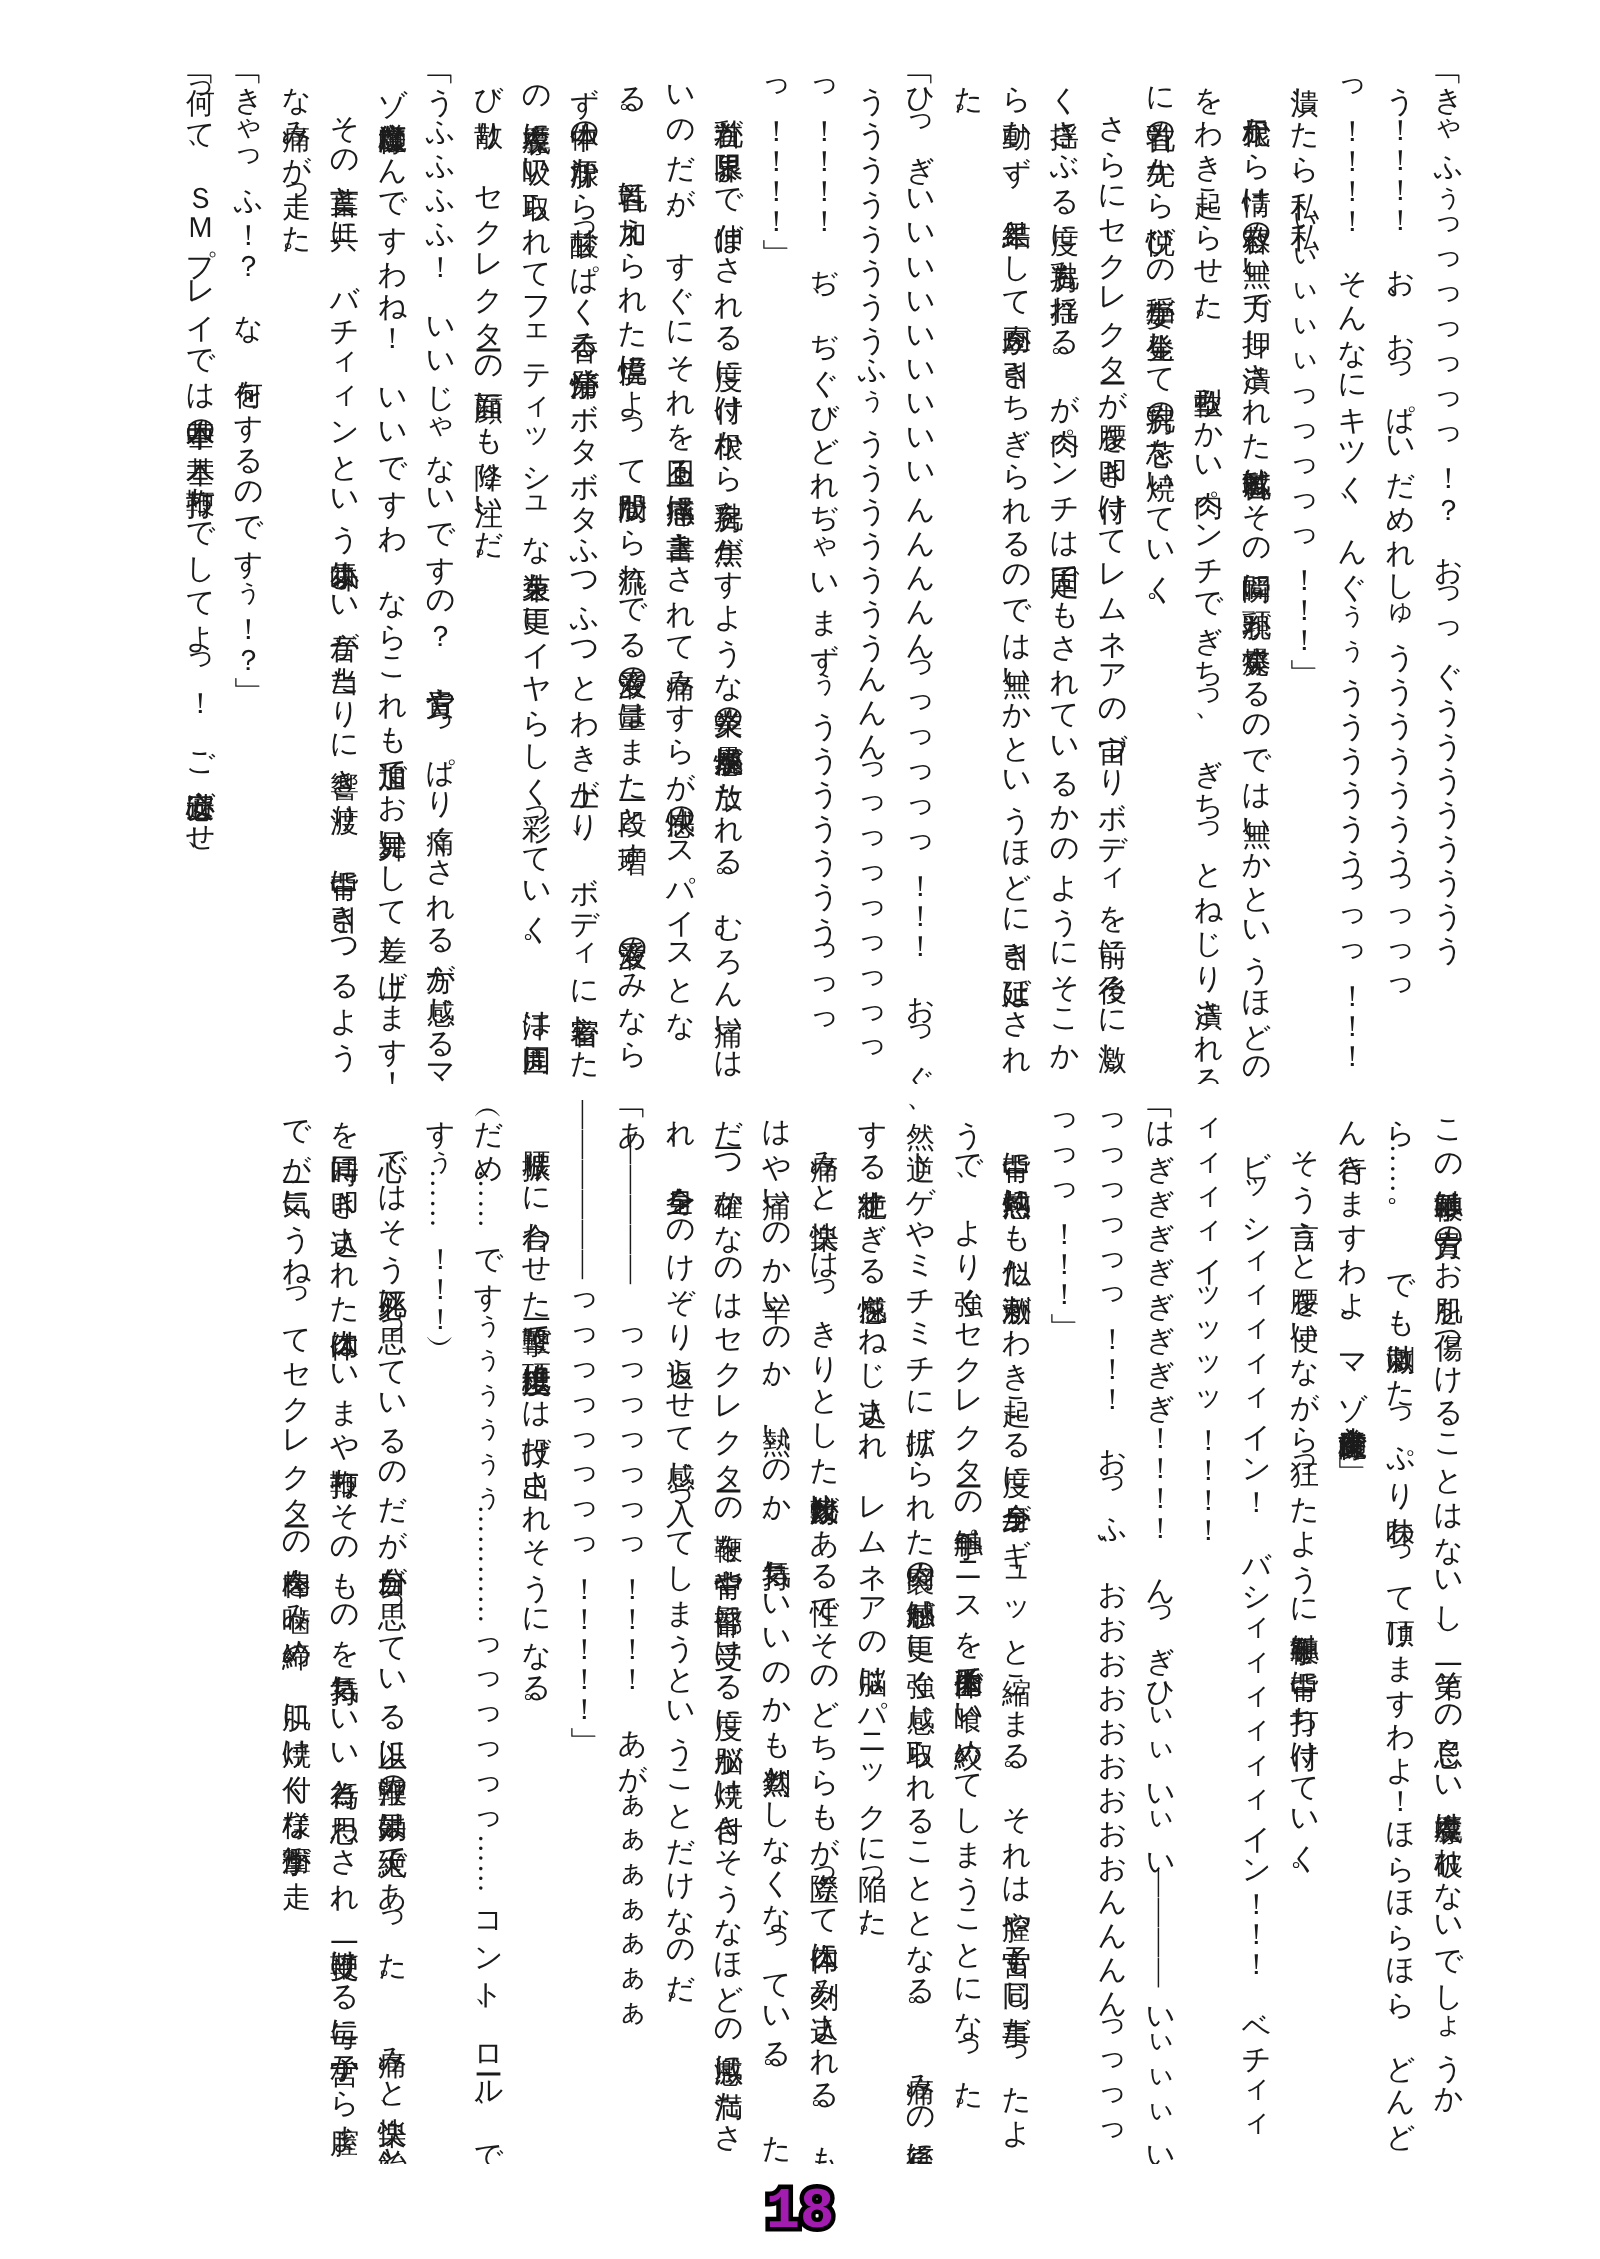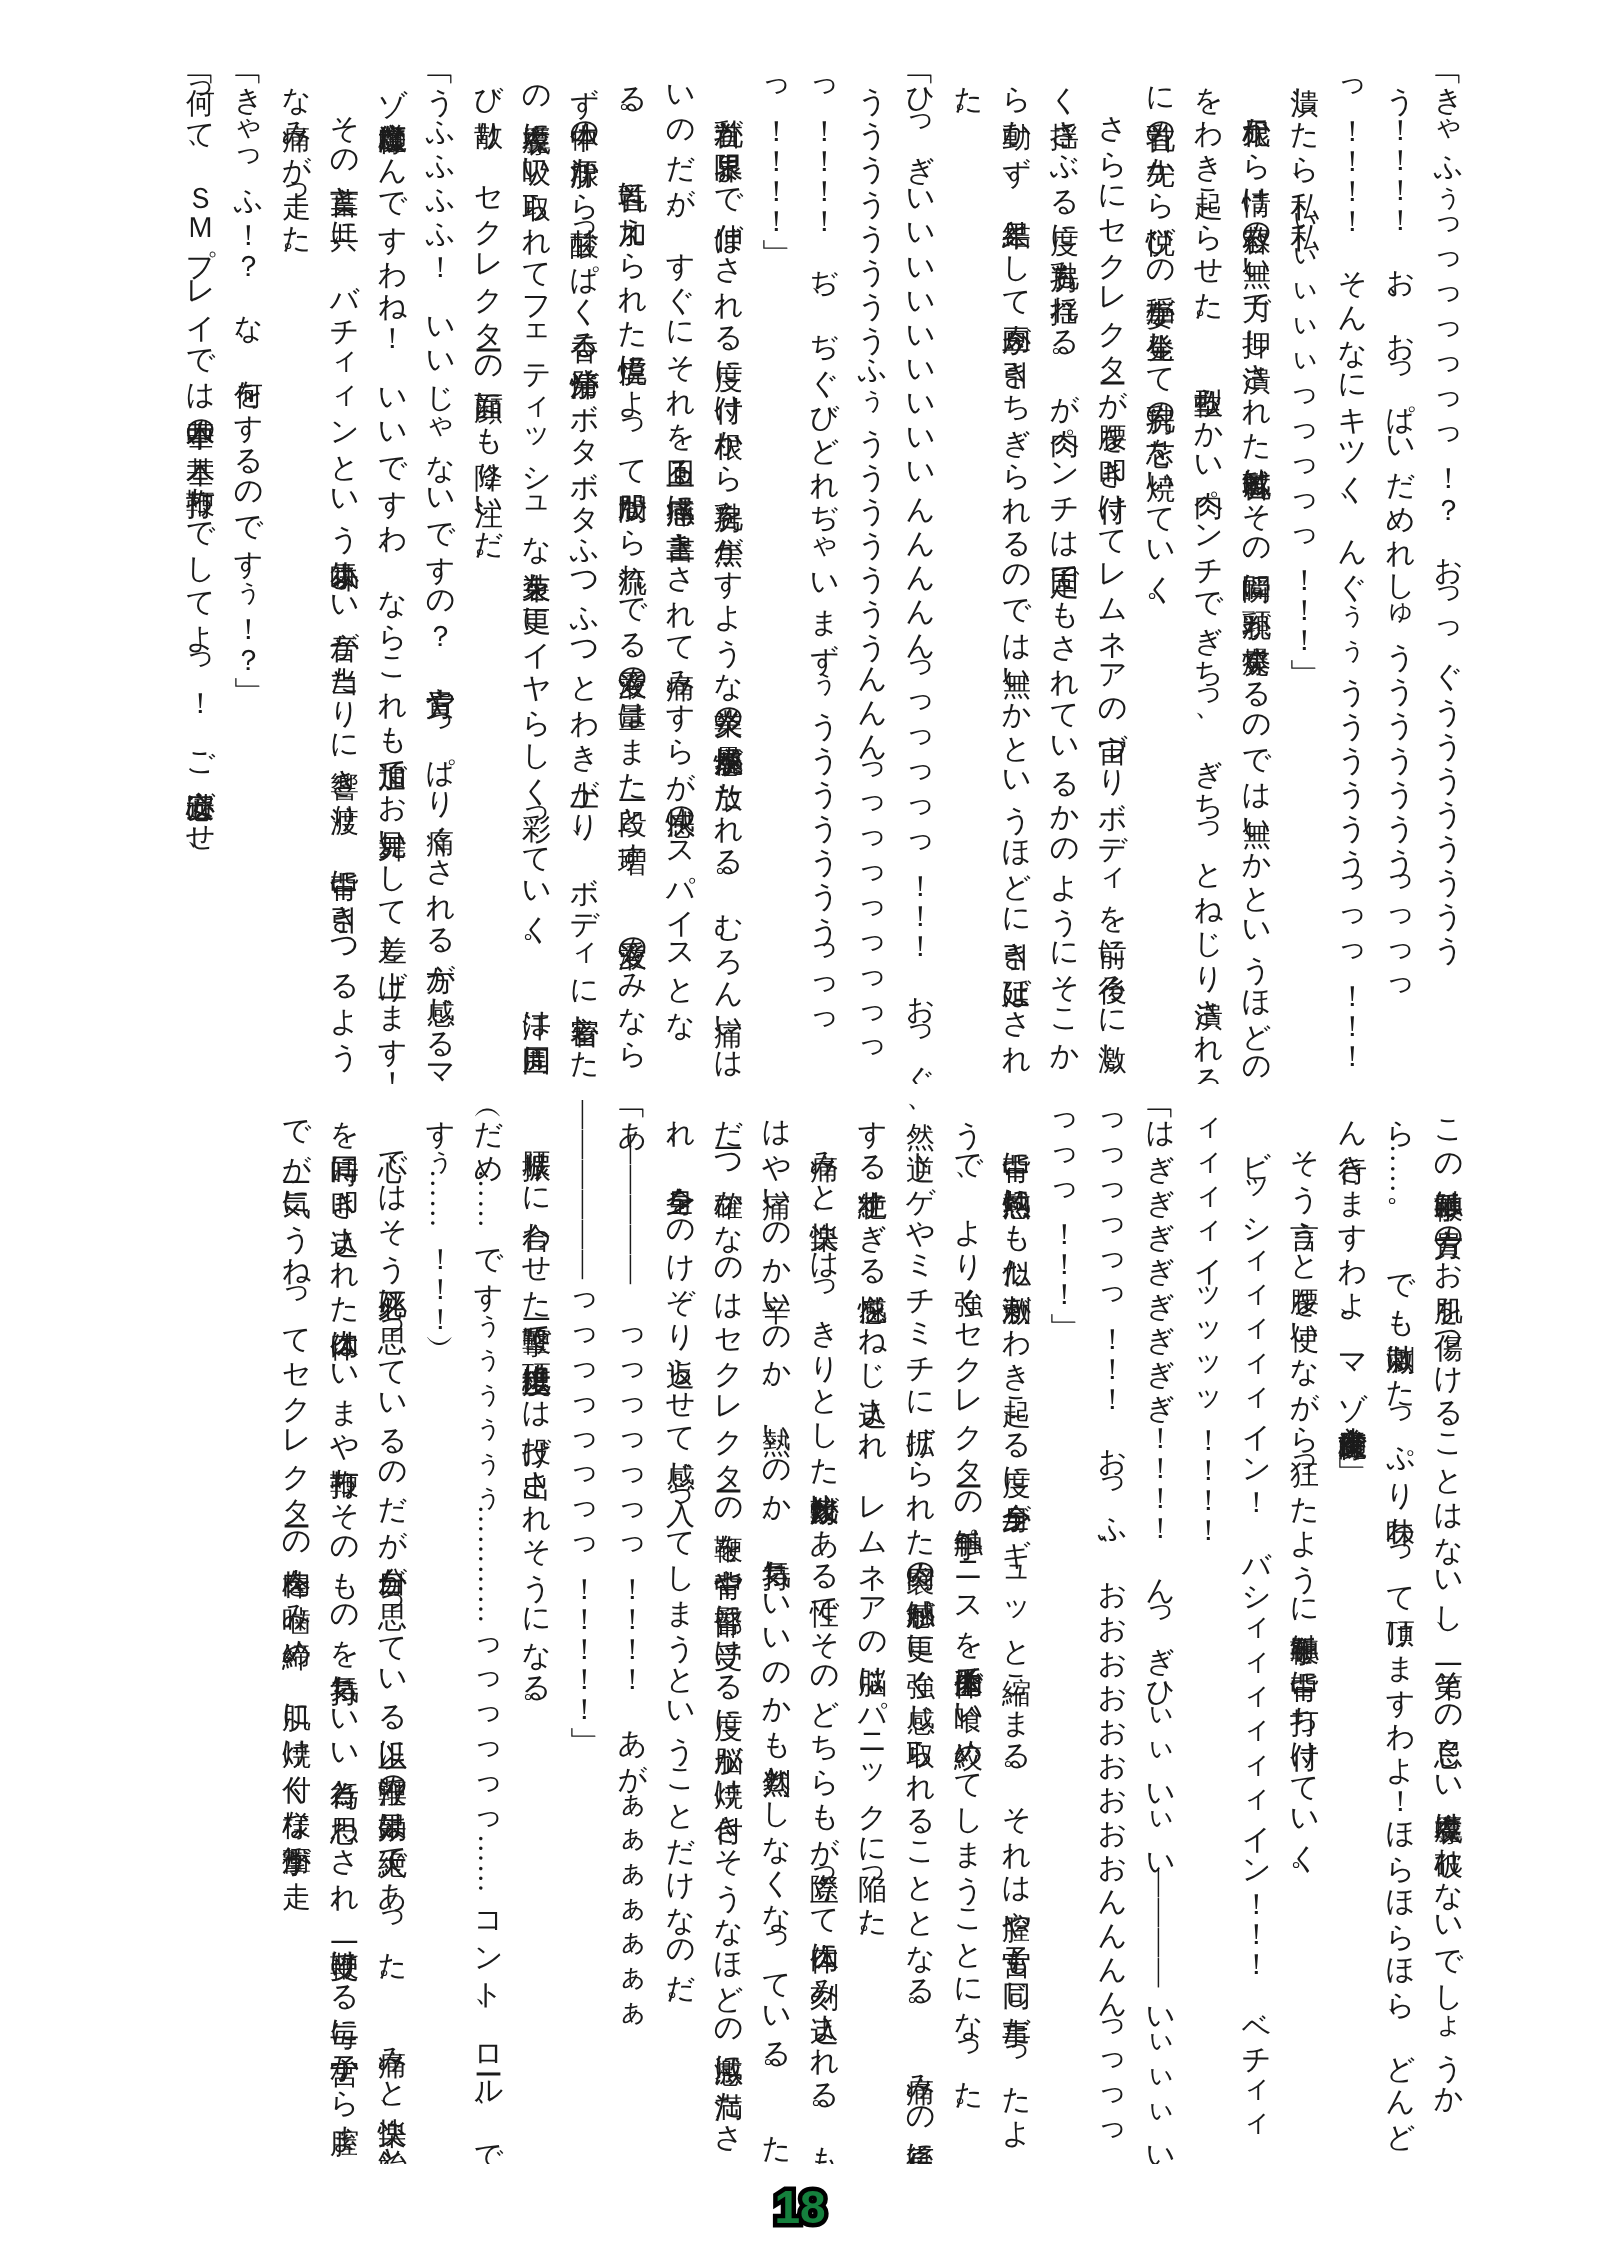--- a/index.html
+++ b/index.html
@@ -41,24 +41,24 @@
   .text-block p {
     margin: 0;
     padding: 0;
     text-align: start;
   }
   #page-number {
     position: absolute;
     left: 50%;
     top: 2180px;
     transform: translateX(-50%);
-    font-family: Liberation Sans, sans-serif;
-    font-size: 46px;
+    font-family: Liberation Mono, monospace;
+    font-size: 57px;
     font-weight: bold;
-    color: #15803d;
+    color: #a21caf;
     -webkit-text-stroke: 9px #000000;
     paint-order: stroke fill;
     text-shadow: 0 0 2px #000;
   }
 </style>
 </head>
 <body>
 
 <div class="page">
 

